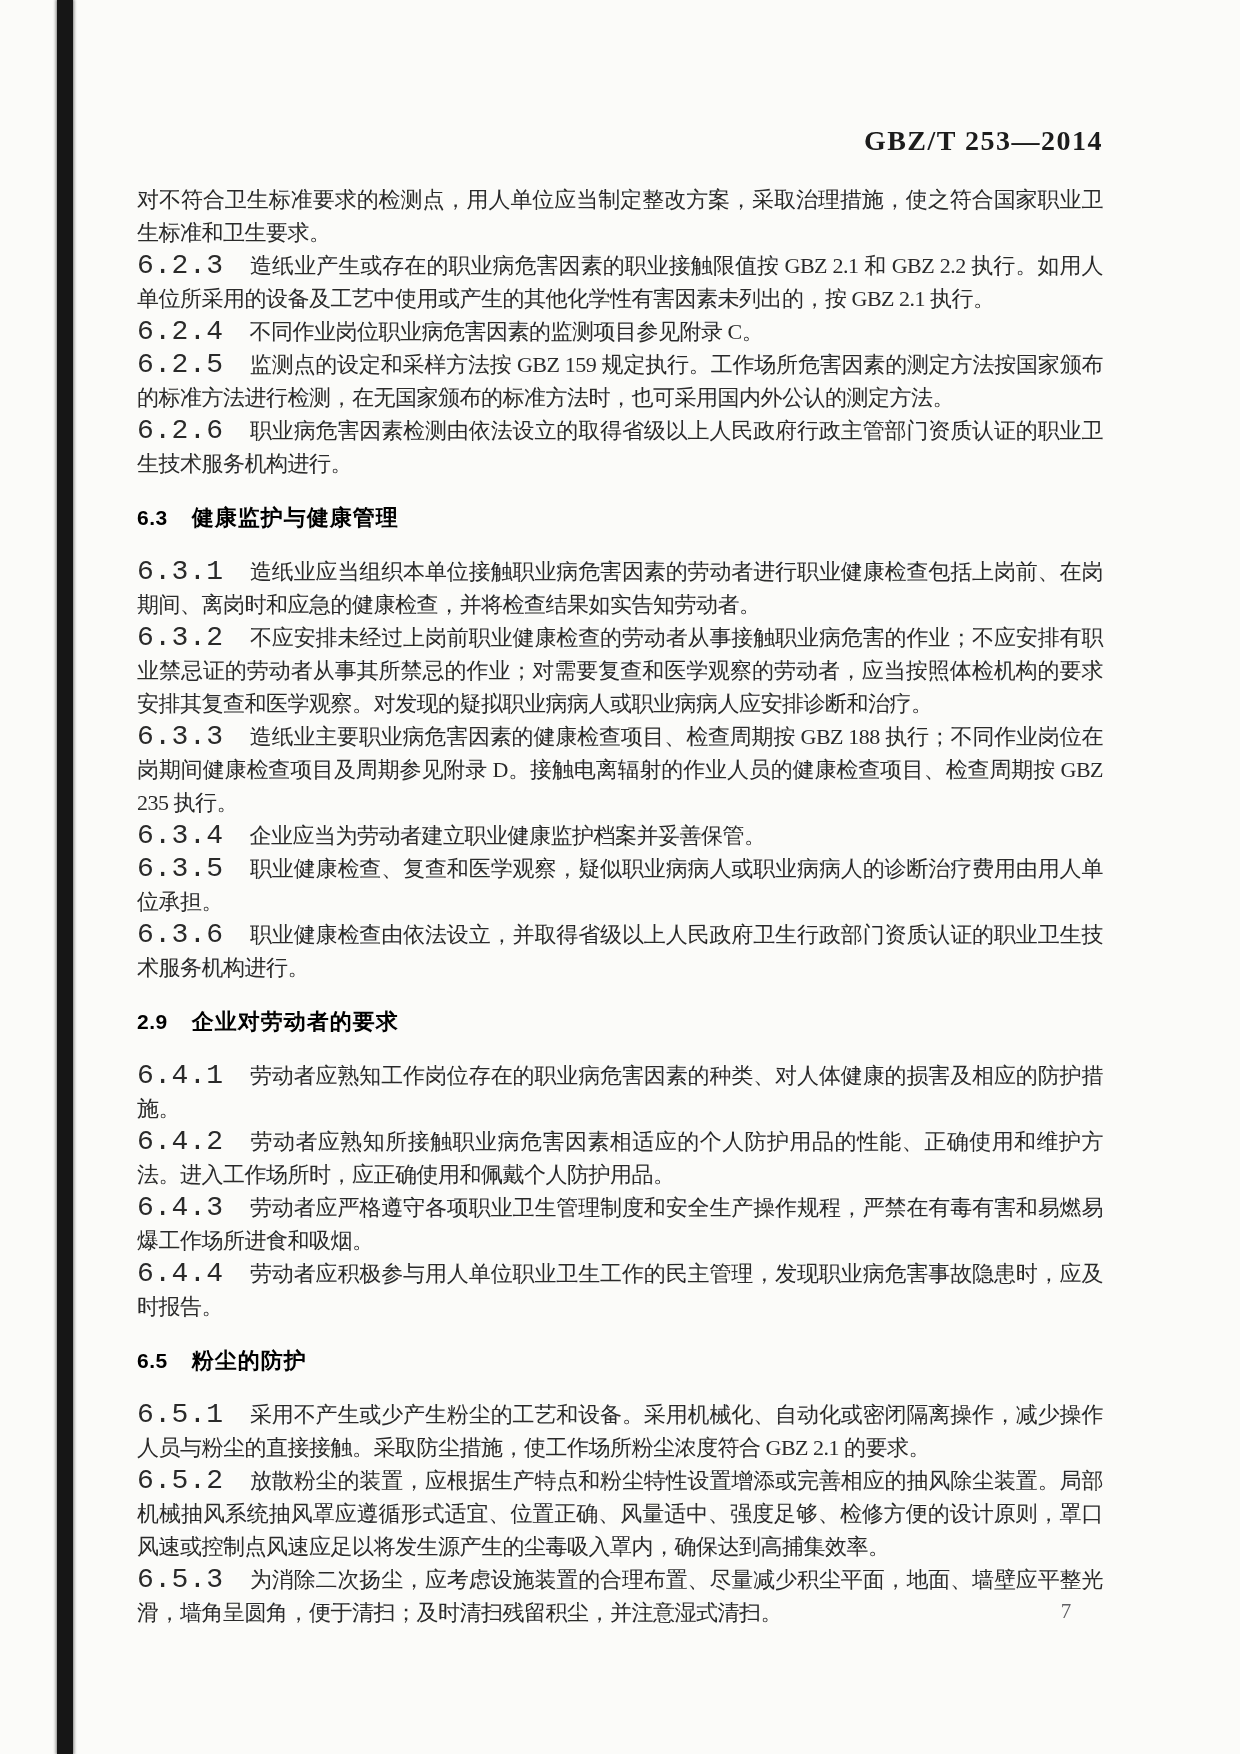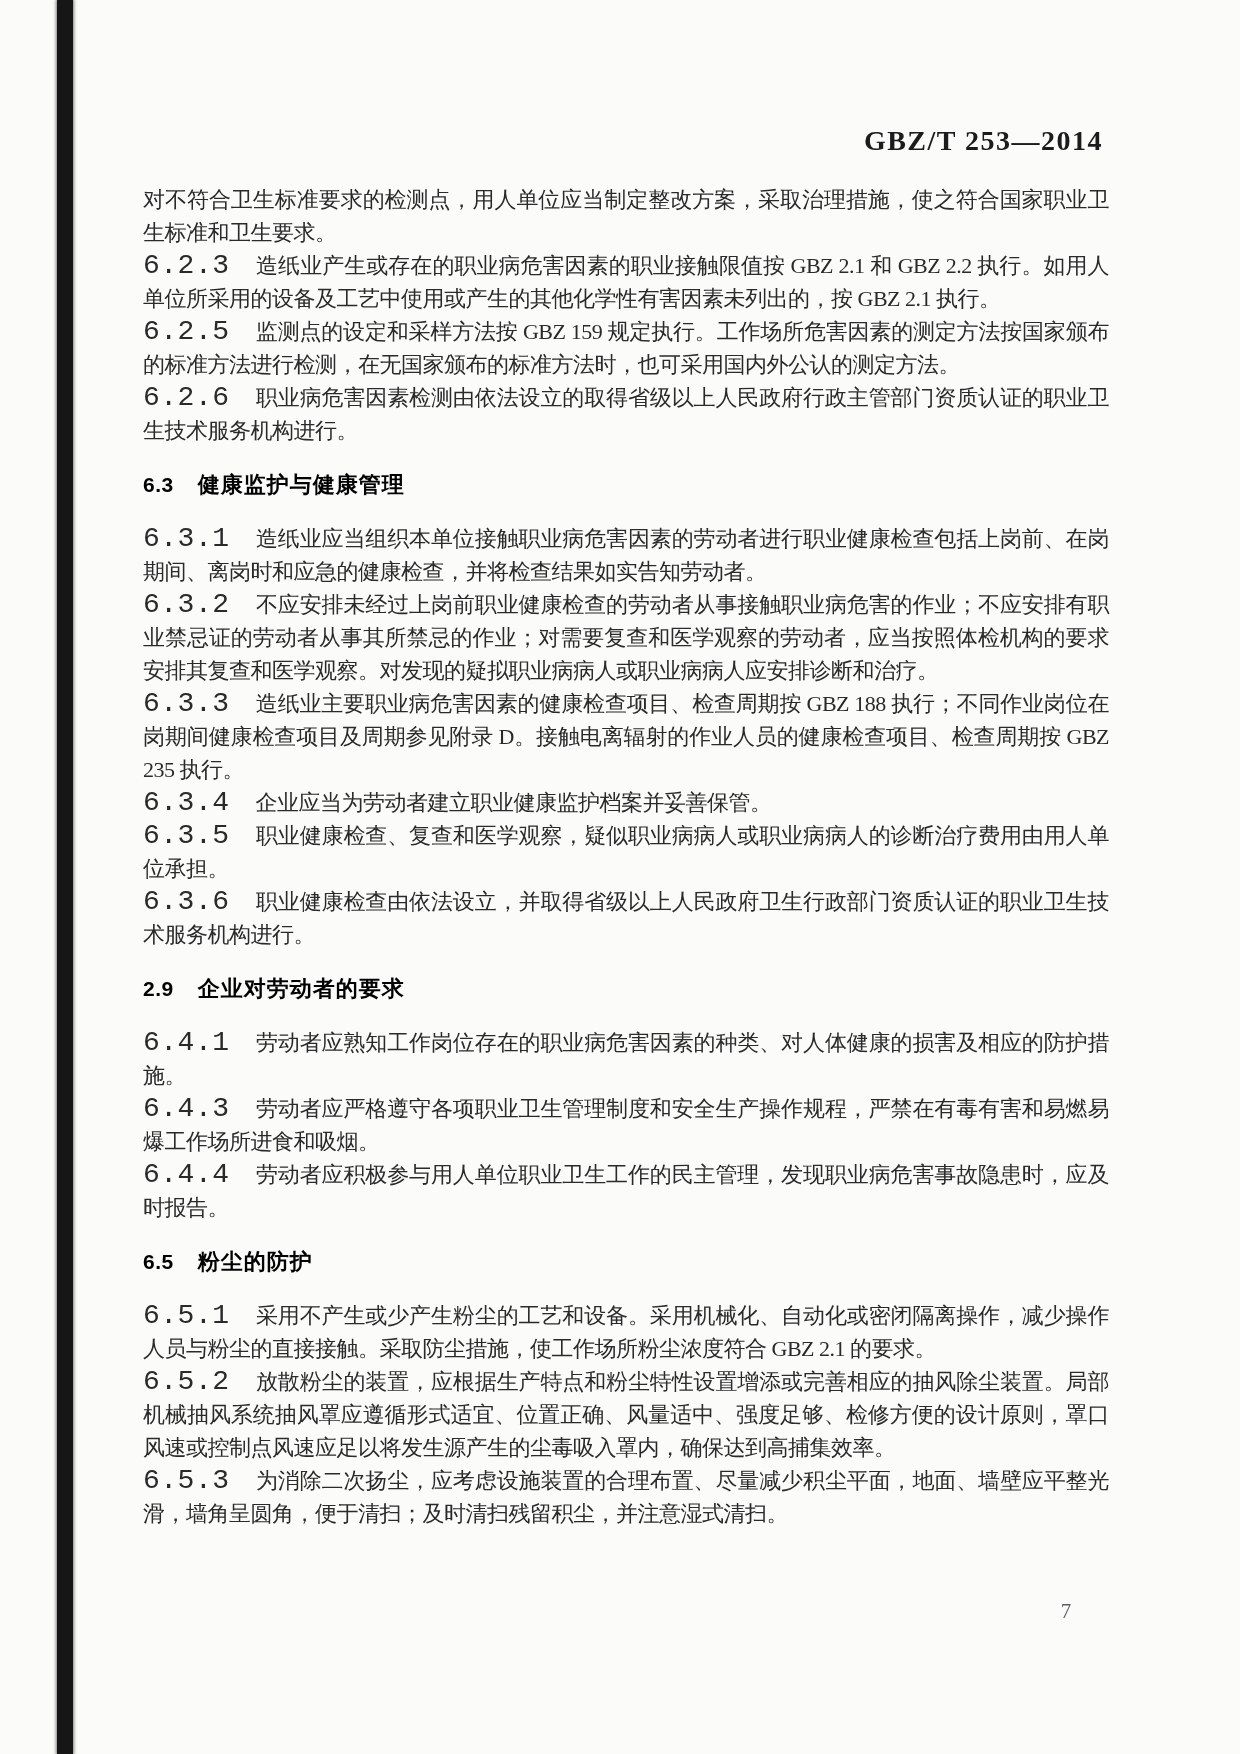--- a/index.html
+++ b/index.html
@@ -16,21 +16,21 @@
     box-shadow:0 0 3px 1px rgba(20,20,20,.55);
   }
   .doc-header {
     position:absolute; top:125px; left:137px; width:966px;
     text-align:right;
     font-size:28px; font-weight:bold; letter-spacing:1.5px;
     color:#1c1c1c;
     white-space:nowrap;
   }
   .content {
-    position:absolute; left:143px; top:183px; width:966px;
+    position:absolute; left:137px; top:183px; width:966px;
   }
   p.body {
     margin:0;
     font-size:22px; line-height:33px;
     letter-spacing:-0.5px;
     color:#2a2a2a;
     text-align:justify;
     text-align-last:left;
     text-justify:inter-character;
   }
@@ -63,31 +63,33 @@
 </head>
 <body>
 
 <div class="scan-bar"></div>
 
 <div class="doc-header">GBZ/T 253—2014</div>
 
 <div class="content" id="content">
     <p class="body"><span>对不符合卫生标准要求的检测点，用人单位应当制定整改方案，采取治理措施，使之符合国家职业卫生标准和卫生要求。</span></p>
     <p class="body"><span class="num">6.2.3</span><span>造纸业产生或存在的职业病危害因素的职业接触限值按 GBZ 2.1 和 GBZ 2.2 执行。如用人单位所采用的设备及工艺中使用或产生的其他化学性有害因素未列出的，按 GBZ 2.1 执行。</span></p>
+    <p class="body"><span class="num">6.2.4</span><span>不同作业岗位职业病危害因素的监测项目参见附录 C。</span></p>
     <p class="body"><span class="num">6.2.5</span><span>监测点的设定和采样方法按 GBZ 159 规定执行。工作场所危害因素的测定方法按国家颁布的标准方法进行检测，在无国家颁布的标准方法时，也可采用国内外公认的测定方法。</span></p>
     <p class="body"><span class="num">6.2.6</span><span>职业病危害因素检测由依法设立的取得省级以上人民政府行政主管部门资质认证的职业卫生技术服务机构进行。</span></p>
     <p class="heading"><span class="num">6.3</span><span>健康监护与健康管理</span></p>
     <p class="body"><span class="num">6.3.1</span><span>造纸业应当组织本单位接触职业病危害因素的劳动者进行职业健康检查包括上岗前、在岗期间、离岗时和应急的健康检查，并将检查结果如实告知劳动者。</span></p>
     <p class="body"><span class="num">6.3.2</span><span>不应安排未经过上岗前职业健康检查的劳动者从事接触职业病危害的作业；不应安排有职业禁忌证的劳动者从事其所禁忌的作业；对需要复查和医学观察的劳动者，应当按照体检机构的要求安排其复查和医学观察。对发现的疑拟职业病病人或职业病病人应安排诊断和治疗。</span></p>
     <p class="body"><span class="num">6.3.3</span><span>造纸业主要职业病危害因素的健康检查项目、检查周期按 GBZ 188 执行；不同作业岗位在岗期间健康检查项目及周期参见附录 D。接触电离辐射的作业人员的健康检查项目、检查周期按 GBZ 235 执行。</span></p>
     <p class="body"><span class="num">6.3.4</span><span>企业应当为劳动者建立职业健康监护档案并妥善保管。</span></p>
     <p class="body"><span class="num">6.3.5</span><span>职业健康检查、复查和医学观察，疑似职业病病人或职业病病人的诊断治疗费用由用人单位承担。</span></p>
     <p class="body"><span class="num">6.3.6</span><span>职业健康检查由依法设立，并取得省级以上人民政府卫生行政部门资质认证的职业卫生技术服务机构进行。</span></p>
     <p class="heading"><span class="num">2.9</span><span>企业对劳动者的要求</span></p>
     <p class="body"><span class="num">6.4.1</span><span>劳动者应熟知工作岗位存在的职业病危害因素的种类、对人体健康的损害及相应的防护措施。</span></p>
+    <p class="body"><span class="num">6.4.2</span><span>劳动者应熟知所接触职业病危害因素相适应的个人防护用品的性能、正确使用和维护方法。进入工作场所时，应正确使用和佩戴个人防护用品。</span></p>
     <p class="body"><span class="num">6.4.3</span><span>劳动者应严格遵守各项职业卫生管理制度和安全生产操作规程，严禁在有毒有害和易燃易爆工作场所进食和吸烟。</span></p>
     <p class="body"><span class="num">6.4.4</span><span>劳动者应积极参与用人单位职业卫生工作的民主管理，发现职业病危害事故隐患时，应及时报告。</span></p>
     <p class="heading"><span class="num">6.5</span><span>粉尘的防护</span></p>
     <p class="body"><span class="num">6.5.1</span><span>采用不产生或少产生粉尘的工艺和设备。采用机械化、自动化或密闭隔离操作，减少操作人员与粉尘的直接接触。采取防尘措施，使工作场所粉尘浓度符合 GBZ 2.1 的要求。</span></p>
     <p class="body"><span class="num">6.5.2</span><span>放散粉尘的装置，应根据生产特点和粉尘特性设置增添或完善相应的抽风除尘装置。局部机械抽风系统抽风罩应遵循形式适宜、位置正确、风量适中、强度足够、检修方便的设计原则，罩口风速或控制点风速应足以将发生源产生的尘毒吸入罩内，确保达到高捕集效率。</span></p>
     <p class="body"><span class="num">6.5.3</span><span>为消除二次扬尘，应考虑设施装置的合理布置、尽量减少积尘平面，地面、墙壁应平整光滑，墙角呈圆角，便于清扫；及时清扫残留积尘，并注意湿式清扫。</span></p>
   </div>
 
 <div class="page-num">7</div>
 

